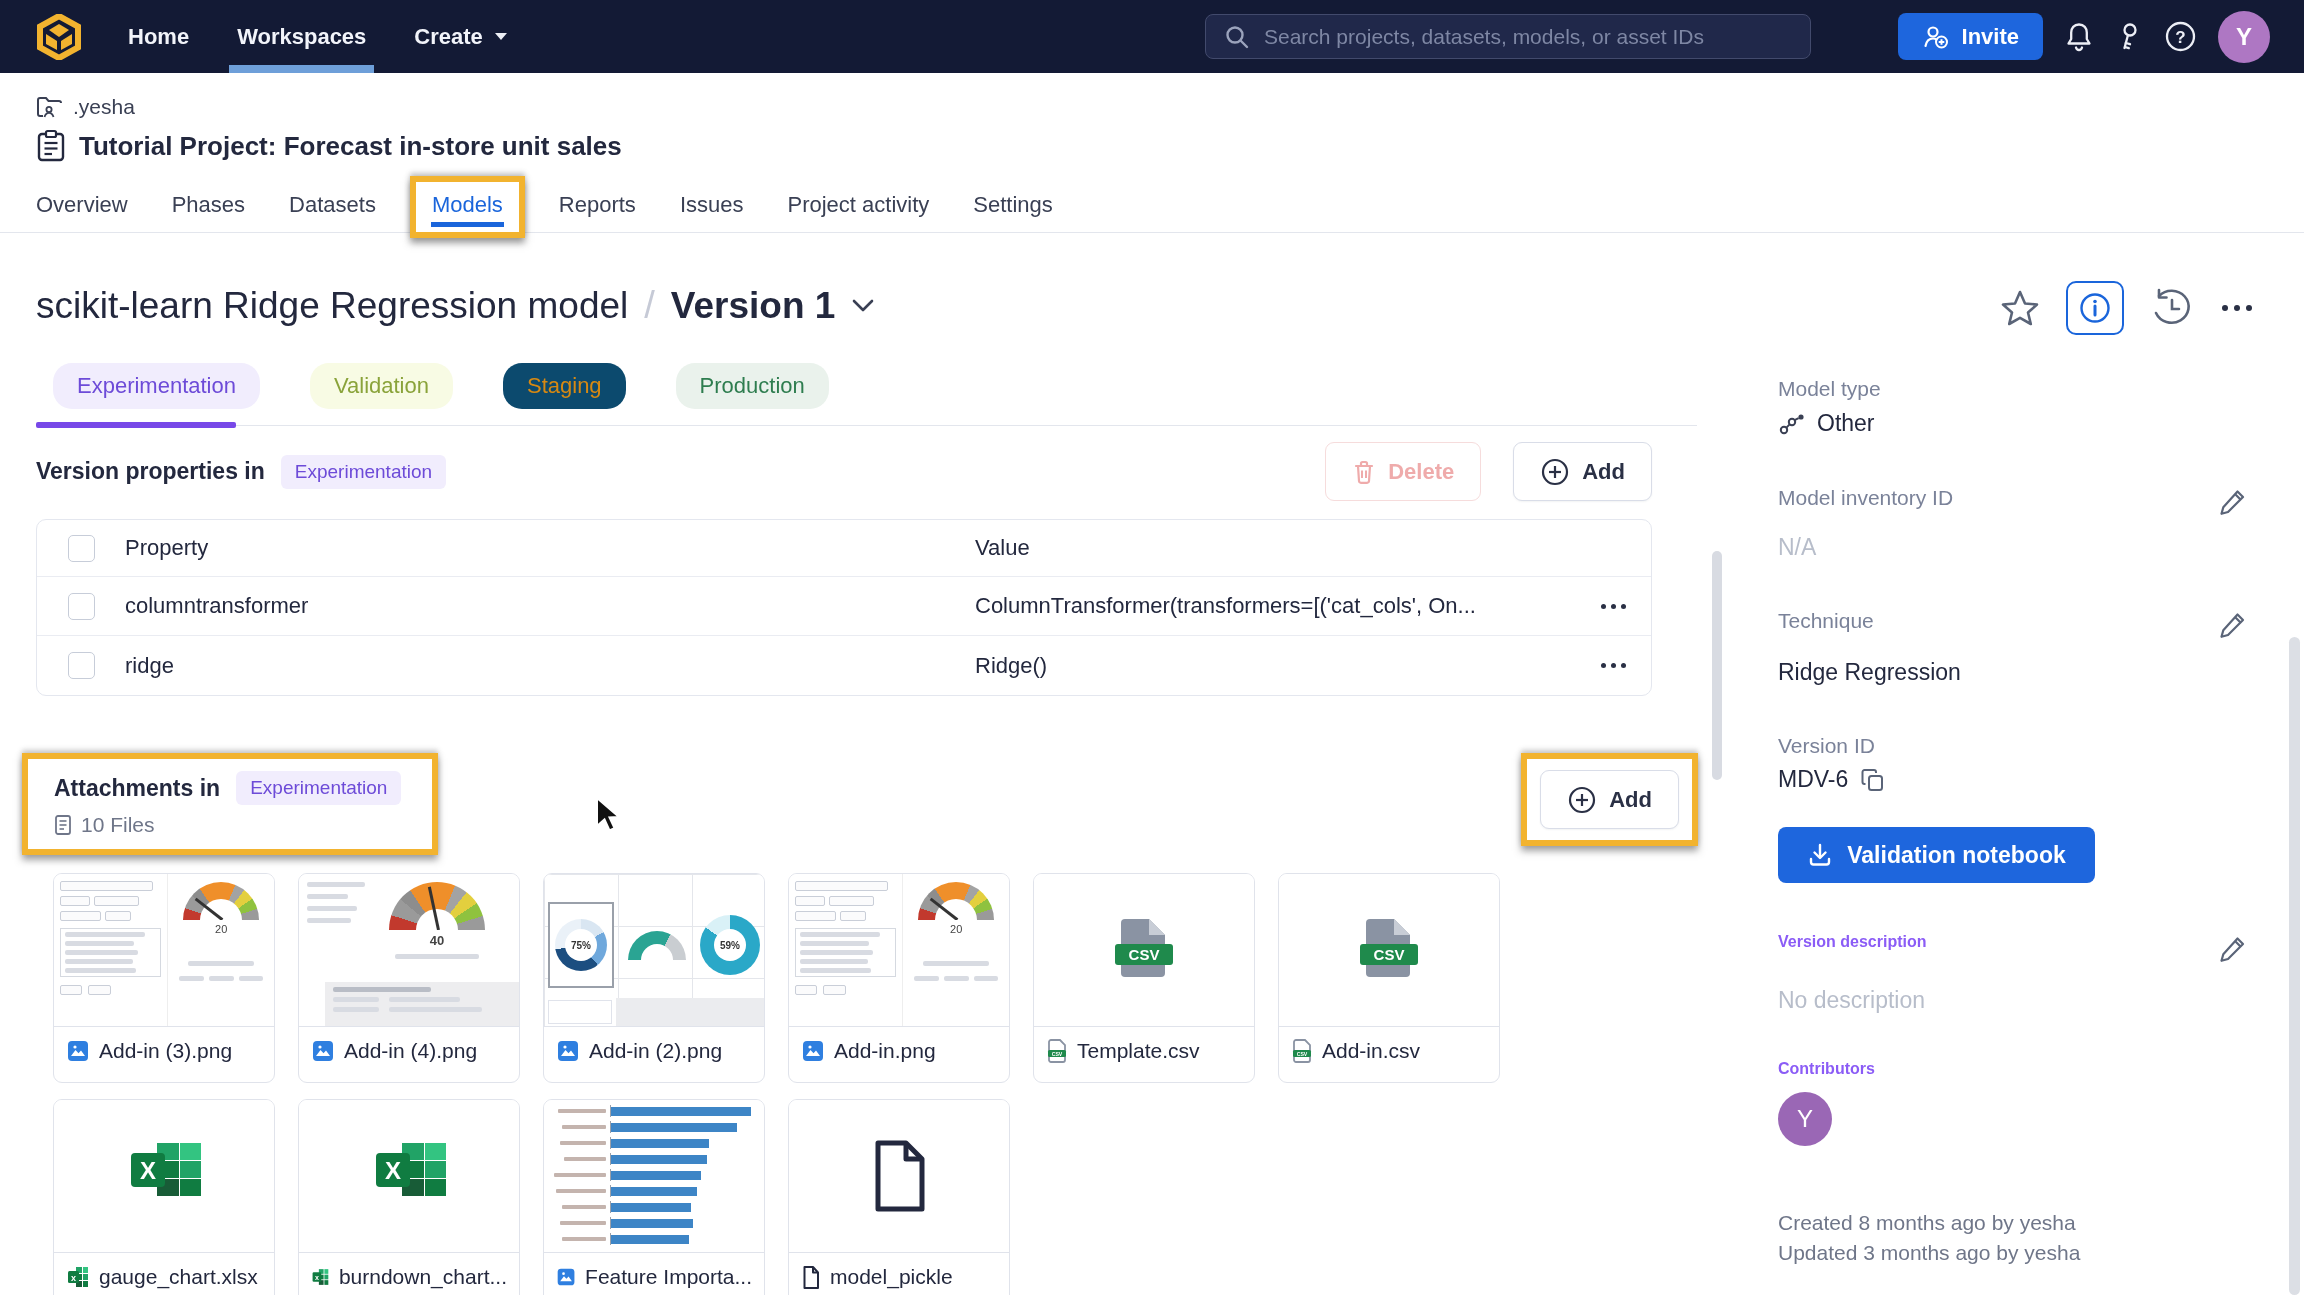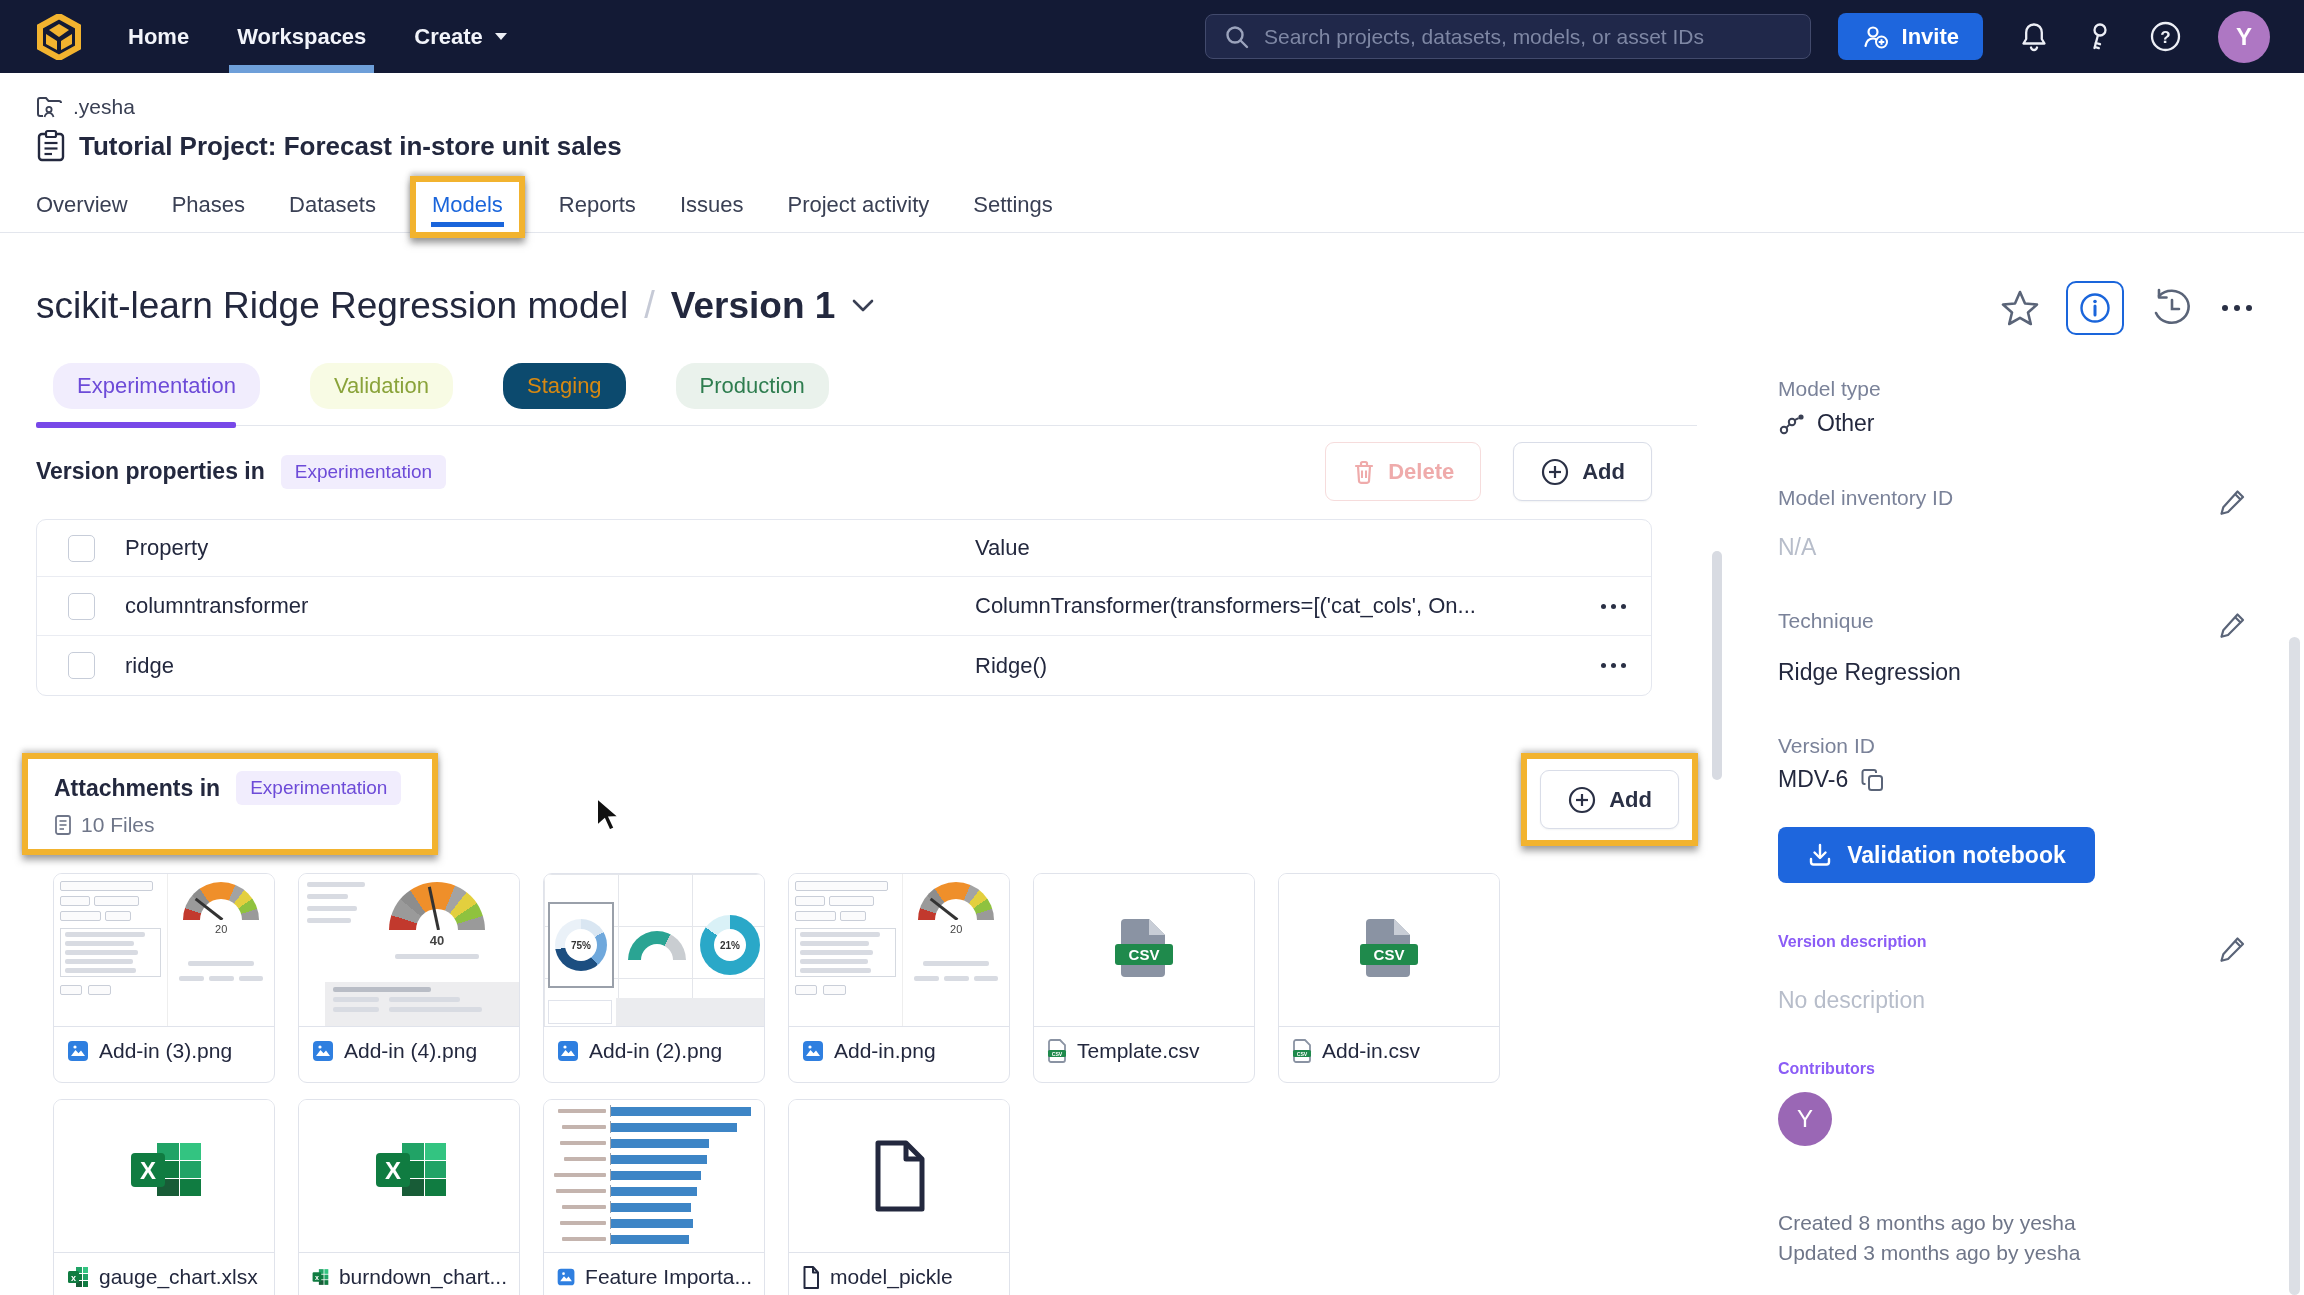--- a/index.html
+++ b/index.html
@@ -26,21 +26,21 @@
   .searchbox {
     position:absolute; left:1205px; top:14px; width:606px; height:45px;
     background:#20284A; border:1px solid #424A6C; border-radius:8px;
     display:flex; align-items:center; gap:14px; padding:0 18px;
   }
   .searchbox input {
     flex:1; background:transparent; border:none; outline:none;
     color:#C7CCDD; font-size:21px; font-family:"Liberation Sans", sans-serif;
   }
   .searchbox input::placeholder { color:#7E87A4; }
-  .nav-right { margin-left:auto; display:flex; align-items:center; gap:36px; }
+  .nav-right { margin-left:auto; display:flex; align-items:center; gap:21px; }
   .invite-btn {
     background:#1E66DD; color:#fff; font-size:22px; font-weight:600;
     height:47px; border:none; border-radius:8px; padding:0 24px;
     display:flex; align-items:center; gap:12px; font-family:"Liberation Sans", sans-serif;
   }
   .avatar {
     width:52px; height:52px; border-radius:50%; background:#AE77C3;
     color:#fff; font-size:24px; font-weight:700; display:flex; align-items:center; justify-content:center;
   }
 
@@ -482,21 +482,21 @@
       <div class="thumb">
         <div class="grid2"></div>
         <div class="g2-row">
           <div class="mini-chart" style="border-width:2px; border-color:#9AA0AA;">
             <div class="arc a75">
                 <span>75%</span>
               </div>
           </div>
           <div class="half-teal"></div>
           <div class="arc a85">
-              <span>21%</span>
+              <span>59%</span>
             </div>
         </div>
         <div style="position:absolute; left:4px; bottom:2px; width:64px; height:24px; background:#fff; border:1px solid #E0E3EB;"></div>
         <div style="position:absolute; left:72px; right:0; bottom:0; height:28px; background:#EBECEF;"></div>
       </div>
       <div class="card-label">
         <svg width="24" height="24" viewBox="0 0 24 24">
           <rect x="2" y="2" width="20" height="20" rx="4" fill="#2F7FE0"></rect>
           <path d="M5 17 L9.5 11 L12.5 14.2 L15 11.5 L19 17 Z" fill="#fff"></path>
           <circle cx="9" cy="8" r="1.6" fill="#fff"></circle>

